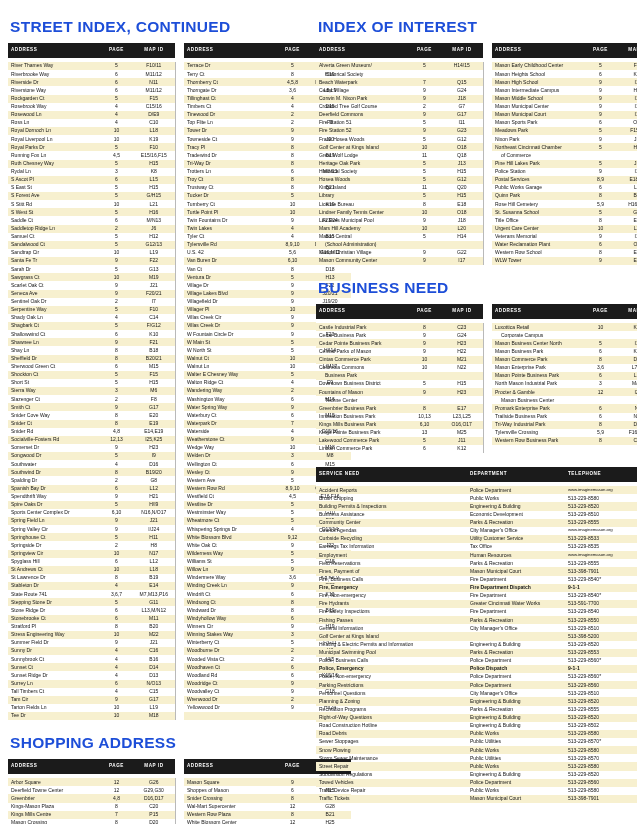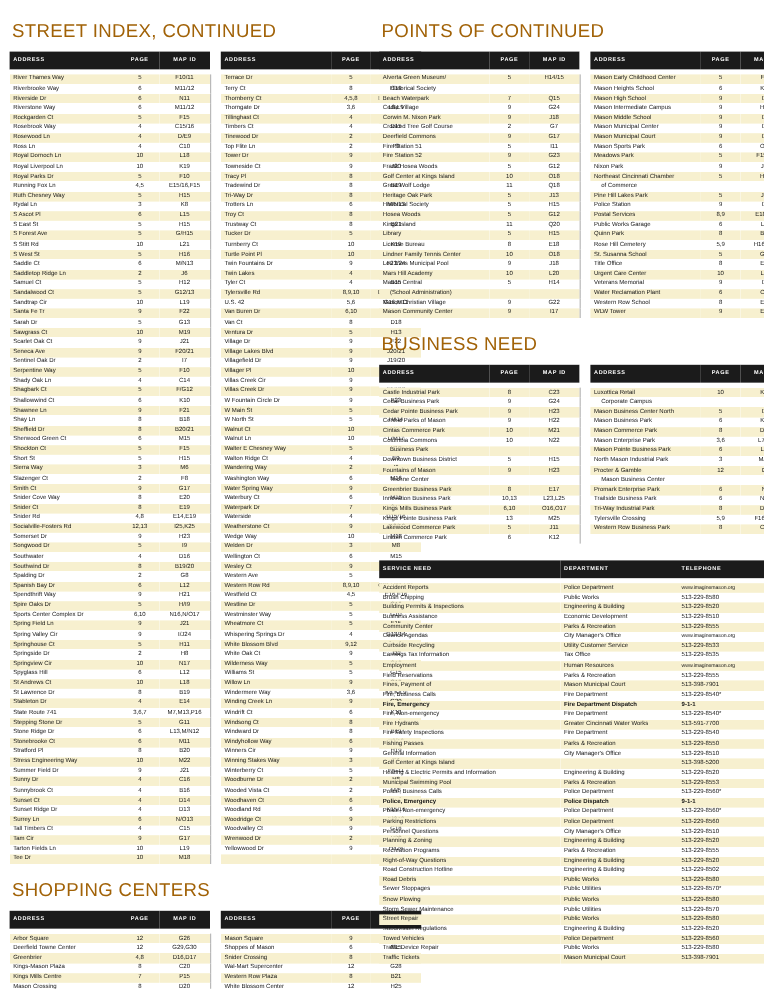--- a/index.html
+++ b/index.html
@@ -29,24 +29,24 @@
     flex: 0 0 302px;
   }
   .col-right {
     width: 307px;
     flex: 0 0 307px;
   }
   .section { margin-bottom: 14px; }
   h1.section-title {
     font-size: 15.5px;
     letter-spacing: 0.3px;
-    font-weight: normal;
+    font-weight: bold;
     margin: 0 0 7px 0;
     padding: 0 0 0 2px;
-    color: #a16207;
+    color: #1d4ed8;
     font-family: "Liberation Sans", sans-serif;
   }
   .tbl {
     width: 100%;
     border-collapse: collapse;
     table-layout: fixed;
   }
   .hdr-row th {
     background: #1b1b1b;
     color: #ffffff;
@@ -848,21 +848,21 @@
               <td class="gap-cell"></td>
               <td class=""></td>
               <td class="ctr"></td>
               <td class="ctr"></td>
             </tr>
           </tbody>
       </table>
     </div>
 
     <div class="section">
-      <h1 class="section-title">SHOPPING CENTERS</h1>
+      <h1 class="section-title">SHOPPING ADDRESS</h1>
       <table class="tbl">
         <thead>
           <tr class="hdr-row">
             <th class="w-addr">ADDRESS</th>
             <th class="w-page ctr">PAGE</th>
             <th class="w-map ctr">MAP ID</th>
             <th class="hdr-gap"></th>
             <th class="w-addr">ADDRESS</th>
             <th class="w-page ctr">PAGE</th>
             <th class="w-map ctr">MAP ID</th>
@@ -928,21 +928,21 @@
             </tr>
           </tbody>
       </table>
     </div>
 
   </div>
 
   <div class="col-right">
 
     <div class="section">
-      <h1 class="section-title">POINTS OF CONTINUED</h1>
+      <h1 class="section-title">INDEX OF INTEREST</h1>
       <table class="tbl">
         <thead>
           <tr class="hdr-row">
             <th class="w-addr">ADDRESS</th>
             <th class="w-page ctr">PAGE</th>
             <th class="w-map ctr">MAP ID</th>
             <th class="hdr-gap"></th>
             <th class="w-addr">ADDRESS</th>
             <th class="w-page ctr">PAGE</th>
             <th class="w-map ctr">MAP ID</th>

